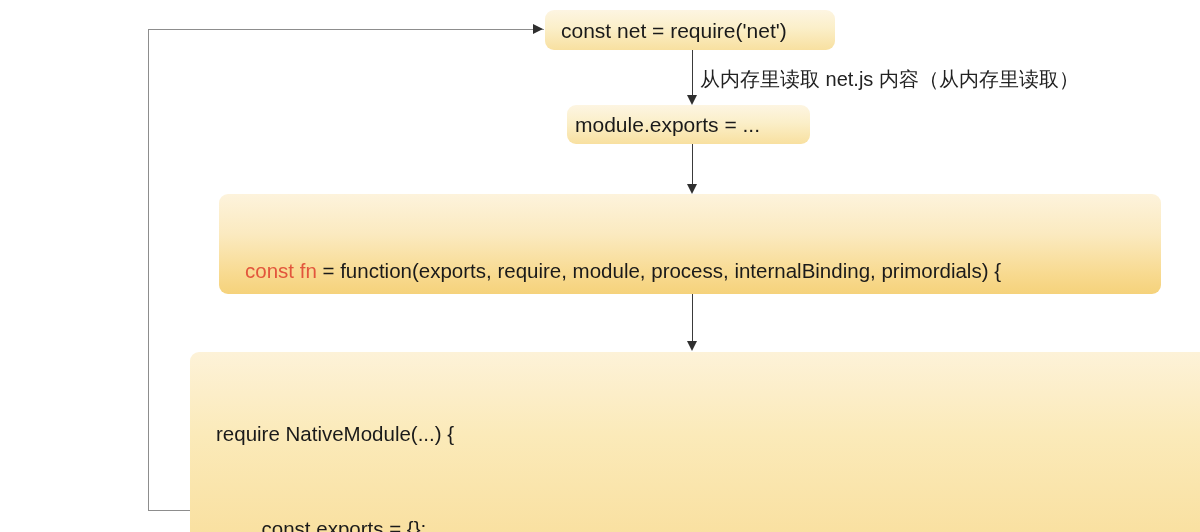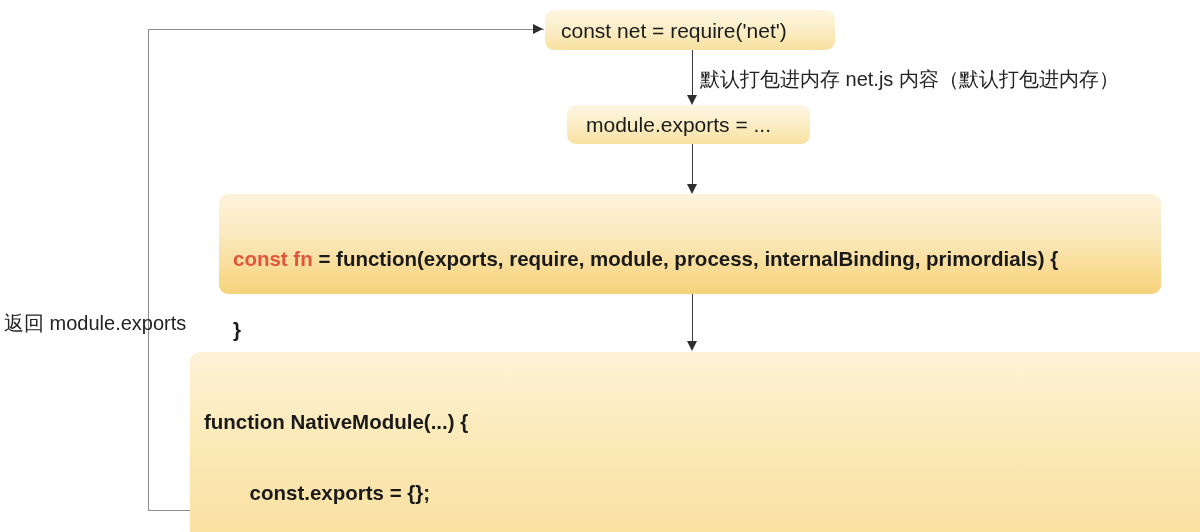--- a/index.html
+++ b/index.html
@@ -39,21 +39,21 @@
     align-items: center;
     font-size: 21px;
     background: linear-gradient(to bottom, #fdf5e2 0%, #fbefc9 45%, #f8e0a0 100%);
   }
 
   .box-exports {
     left: 567px;
     top: 105px;
     width: 243px;
     height: 39px;
-    padding: 0 19px;
+    padding: 0 8px;
     display: flex;
     align-items: center;
     font-size: 21px;
     background: linear-gradient(to bottom, #fdf5e2 0%, #fbefc9 45%, #f8e0a0 100%);
   }
 
   .box-fn {
     left: 219px;
     top: 194px;
     width: 942px;
@@ -70,24 +70,23 @@
     height: 185px;
     padding: 14px 0 0 8px;
     font-size: 20.5px;
     border-radius: 9px 0 0 0;
     background: linear-gradient(to bottom, #fdf2d8 0%, #fbeab9 45%, #f9e0a0 100%);
   }
 
   .code-line {
     display: block;
     white-space: pre;
-    margin: 0;
+    margin: 12px;
     padding: 0 0 0 6px;
     line-height: 1.44;
-    font-weight: bold;
   }
   .kw-red { color: #e2553c; }
 
   
   .label {
     position: absolute;
     font-size: 20px;
     color: #222222;
     white-space: nowrap;
   }
@@ -138,35 +137,34 @@
   <div class="vline" style="left:692px; top:144px; height:41px;"></div>
   <div class="arrow-down" style="left:687px; top:184px;"></div>
 
   <div class="vline" style="left:692px; top:294px; height:47px;"></div>
   <div class="arrow-down" style="left:687px; top:341px;"></div>
 
   <div class="box box-require">
     <span>const net = require('net')</span>
   </div>
 
-  <div class="label label-mem">默认打包进内存 net.js 内容（默认打包进内存）</div>
+  <div class="label label-mem">从内存里读取 net.js 内容（从内存里读取）</div>
 
   <div class="box box-exports">
     <span>module.exports = ...</span>
   </div>
 
 
   <div class="box box-fn">
     <span class="code-line"><span class="kw-red">const fn</span><span> = function(exports, require, module, process, internalBinding, primordials) {</span></span>
     <span class="code-line">}</span>
   </div>
 
-  <div class="label label-ret">返回 module.exports</div>
 
   <div class="box box-native">
-    <span class="code-line">function NativeModule(...) {</span>
+    <span class="code-line">require NativeModule(...) {</span>
     <span class="code-line">        const.exports = {};</span>
     
     
     
   </div>
 
 </div>
 
 </body></html>

